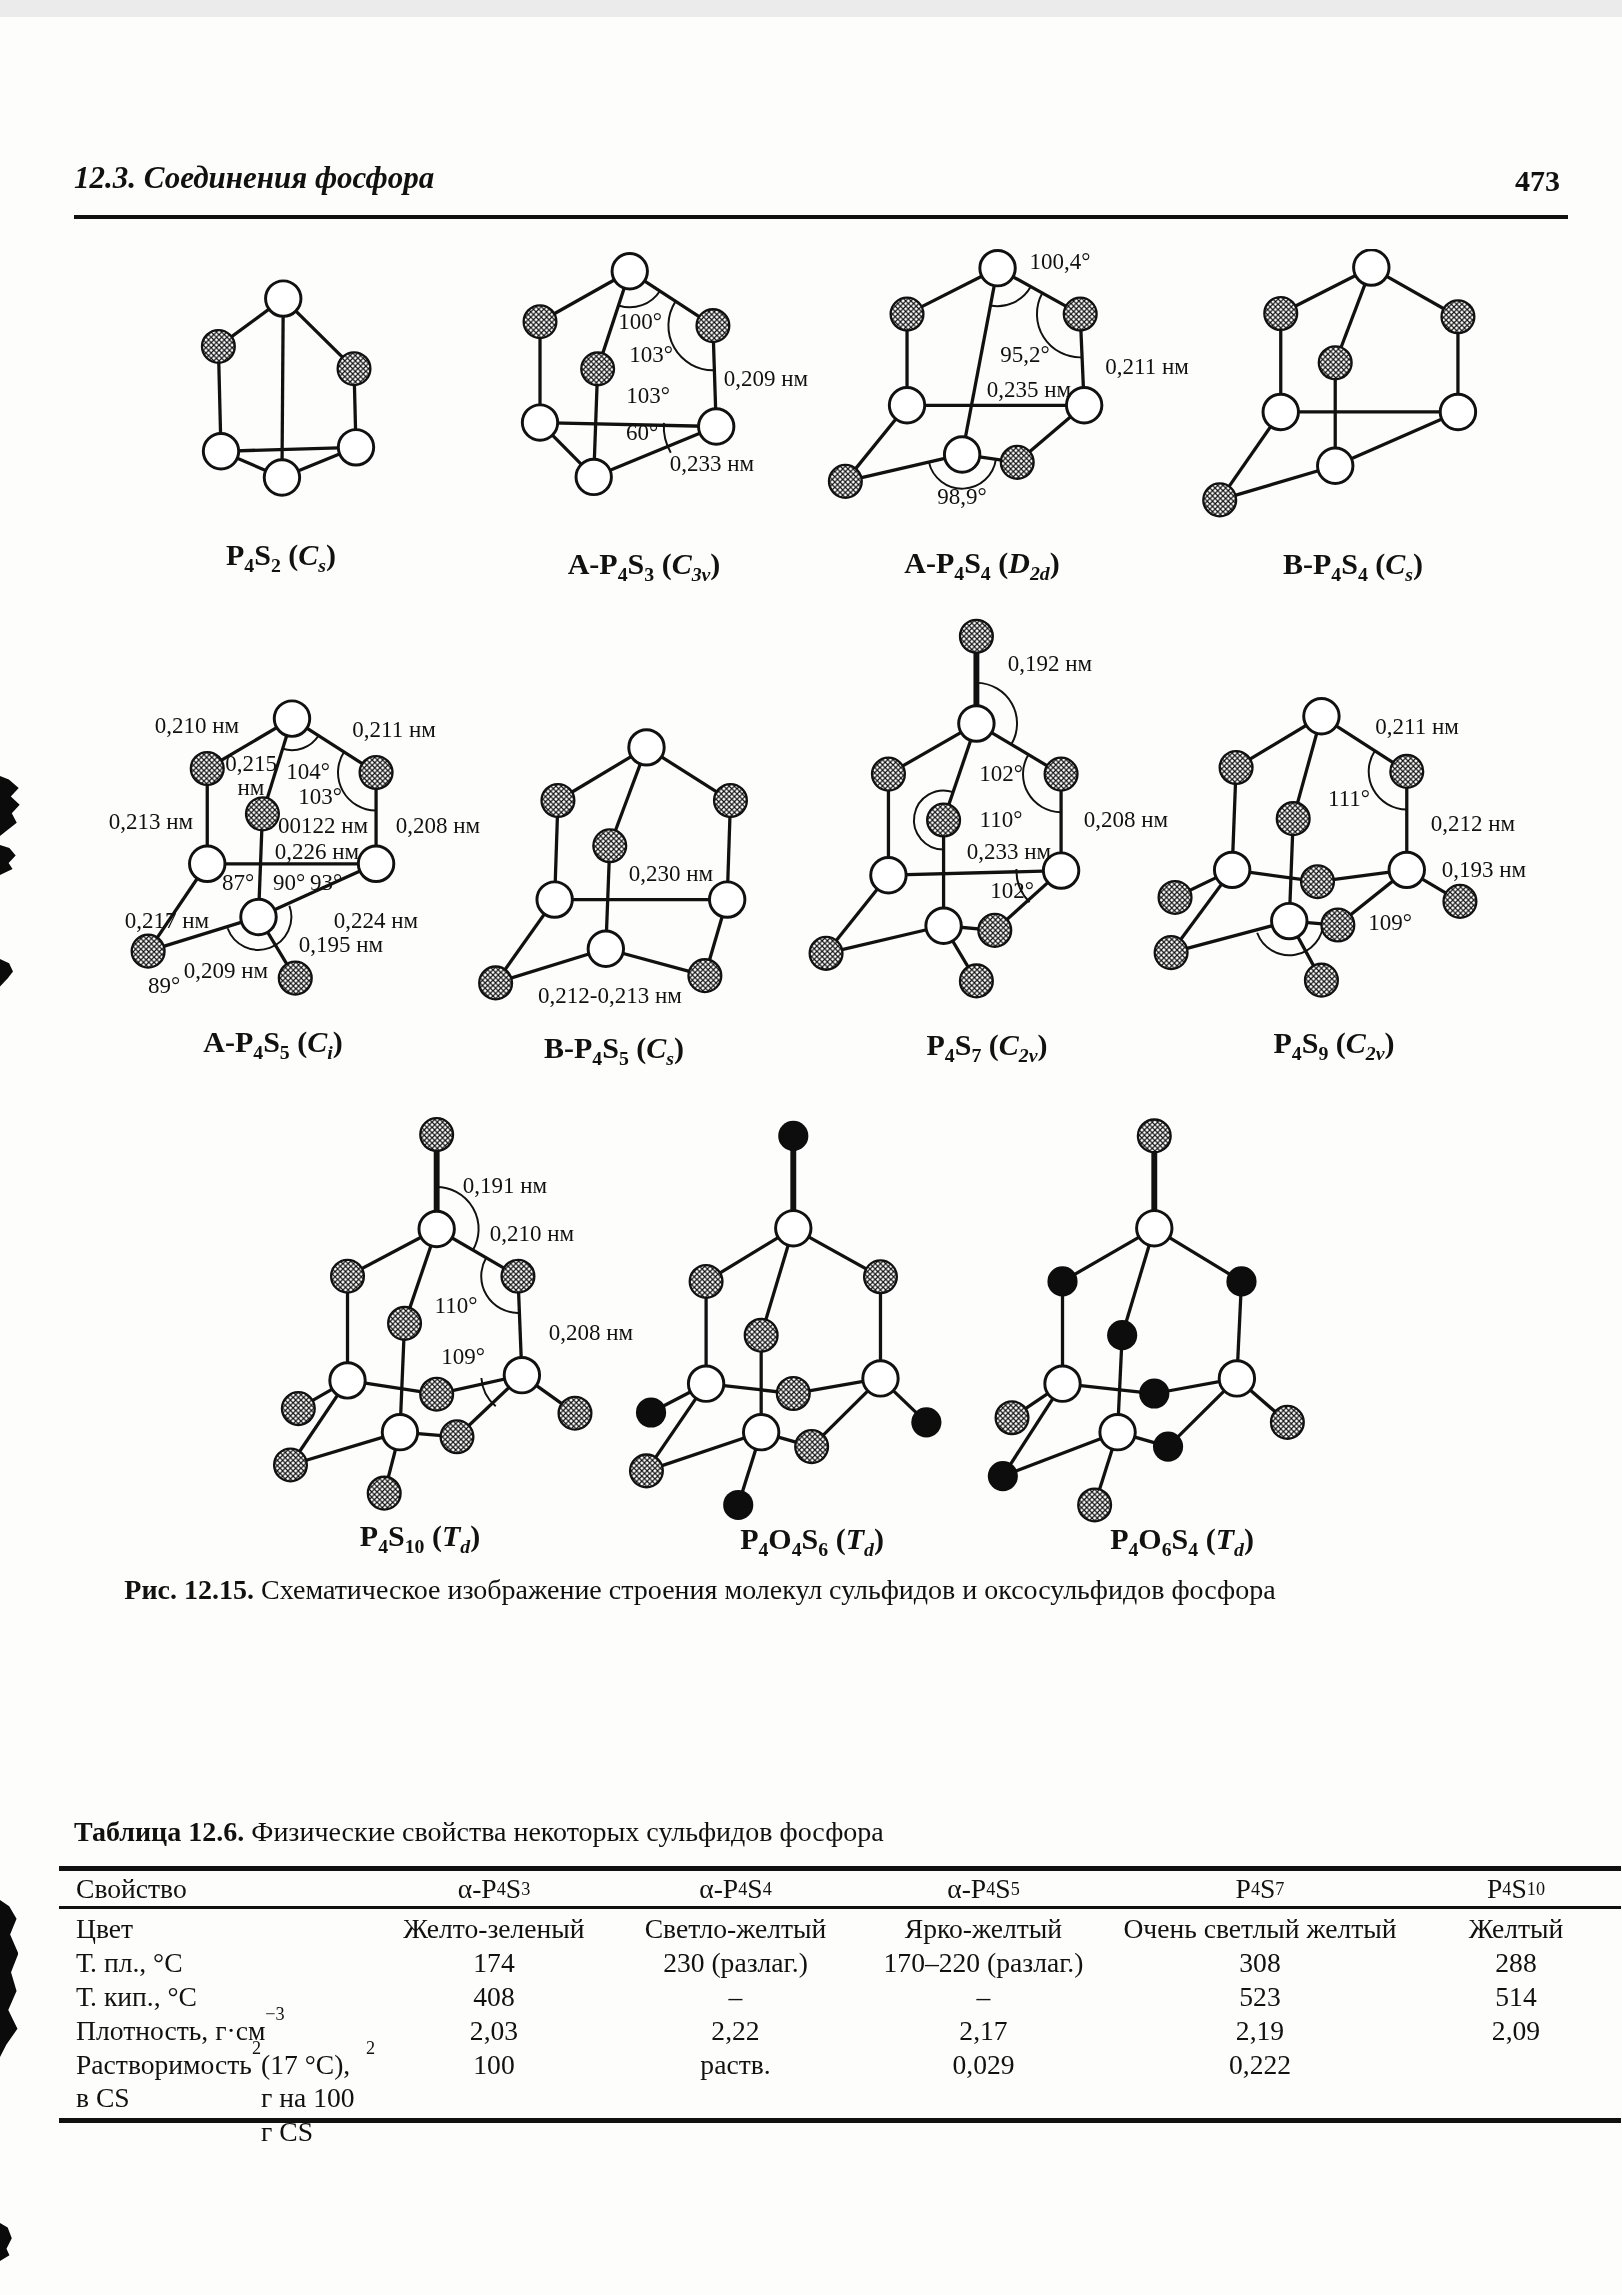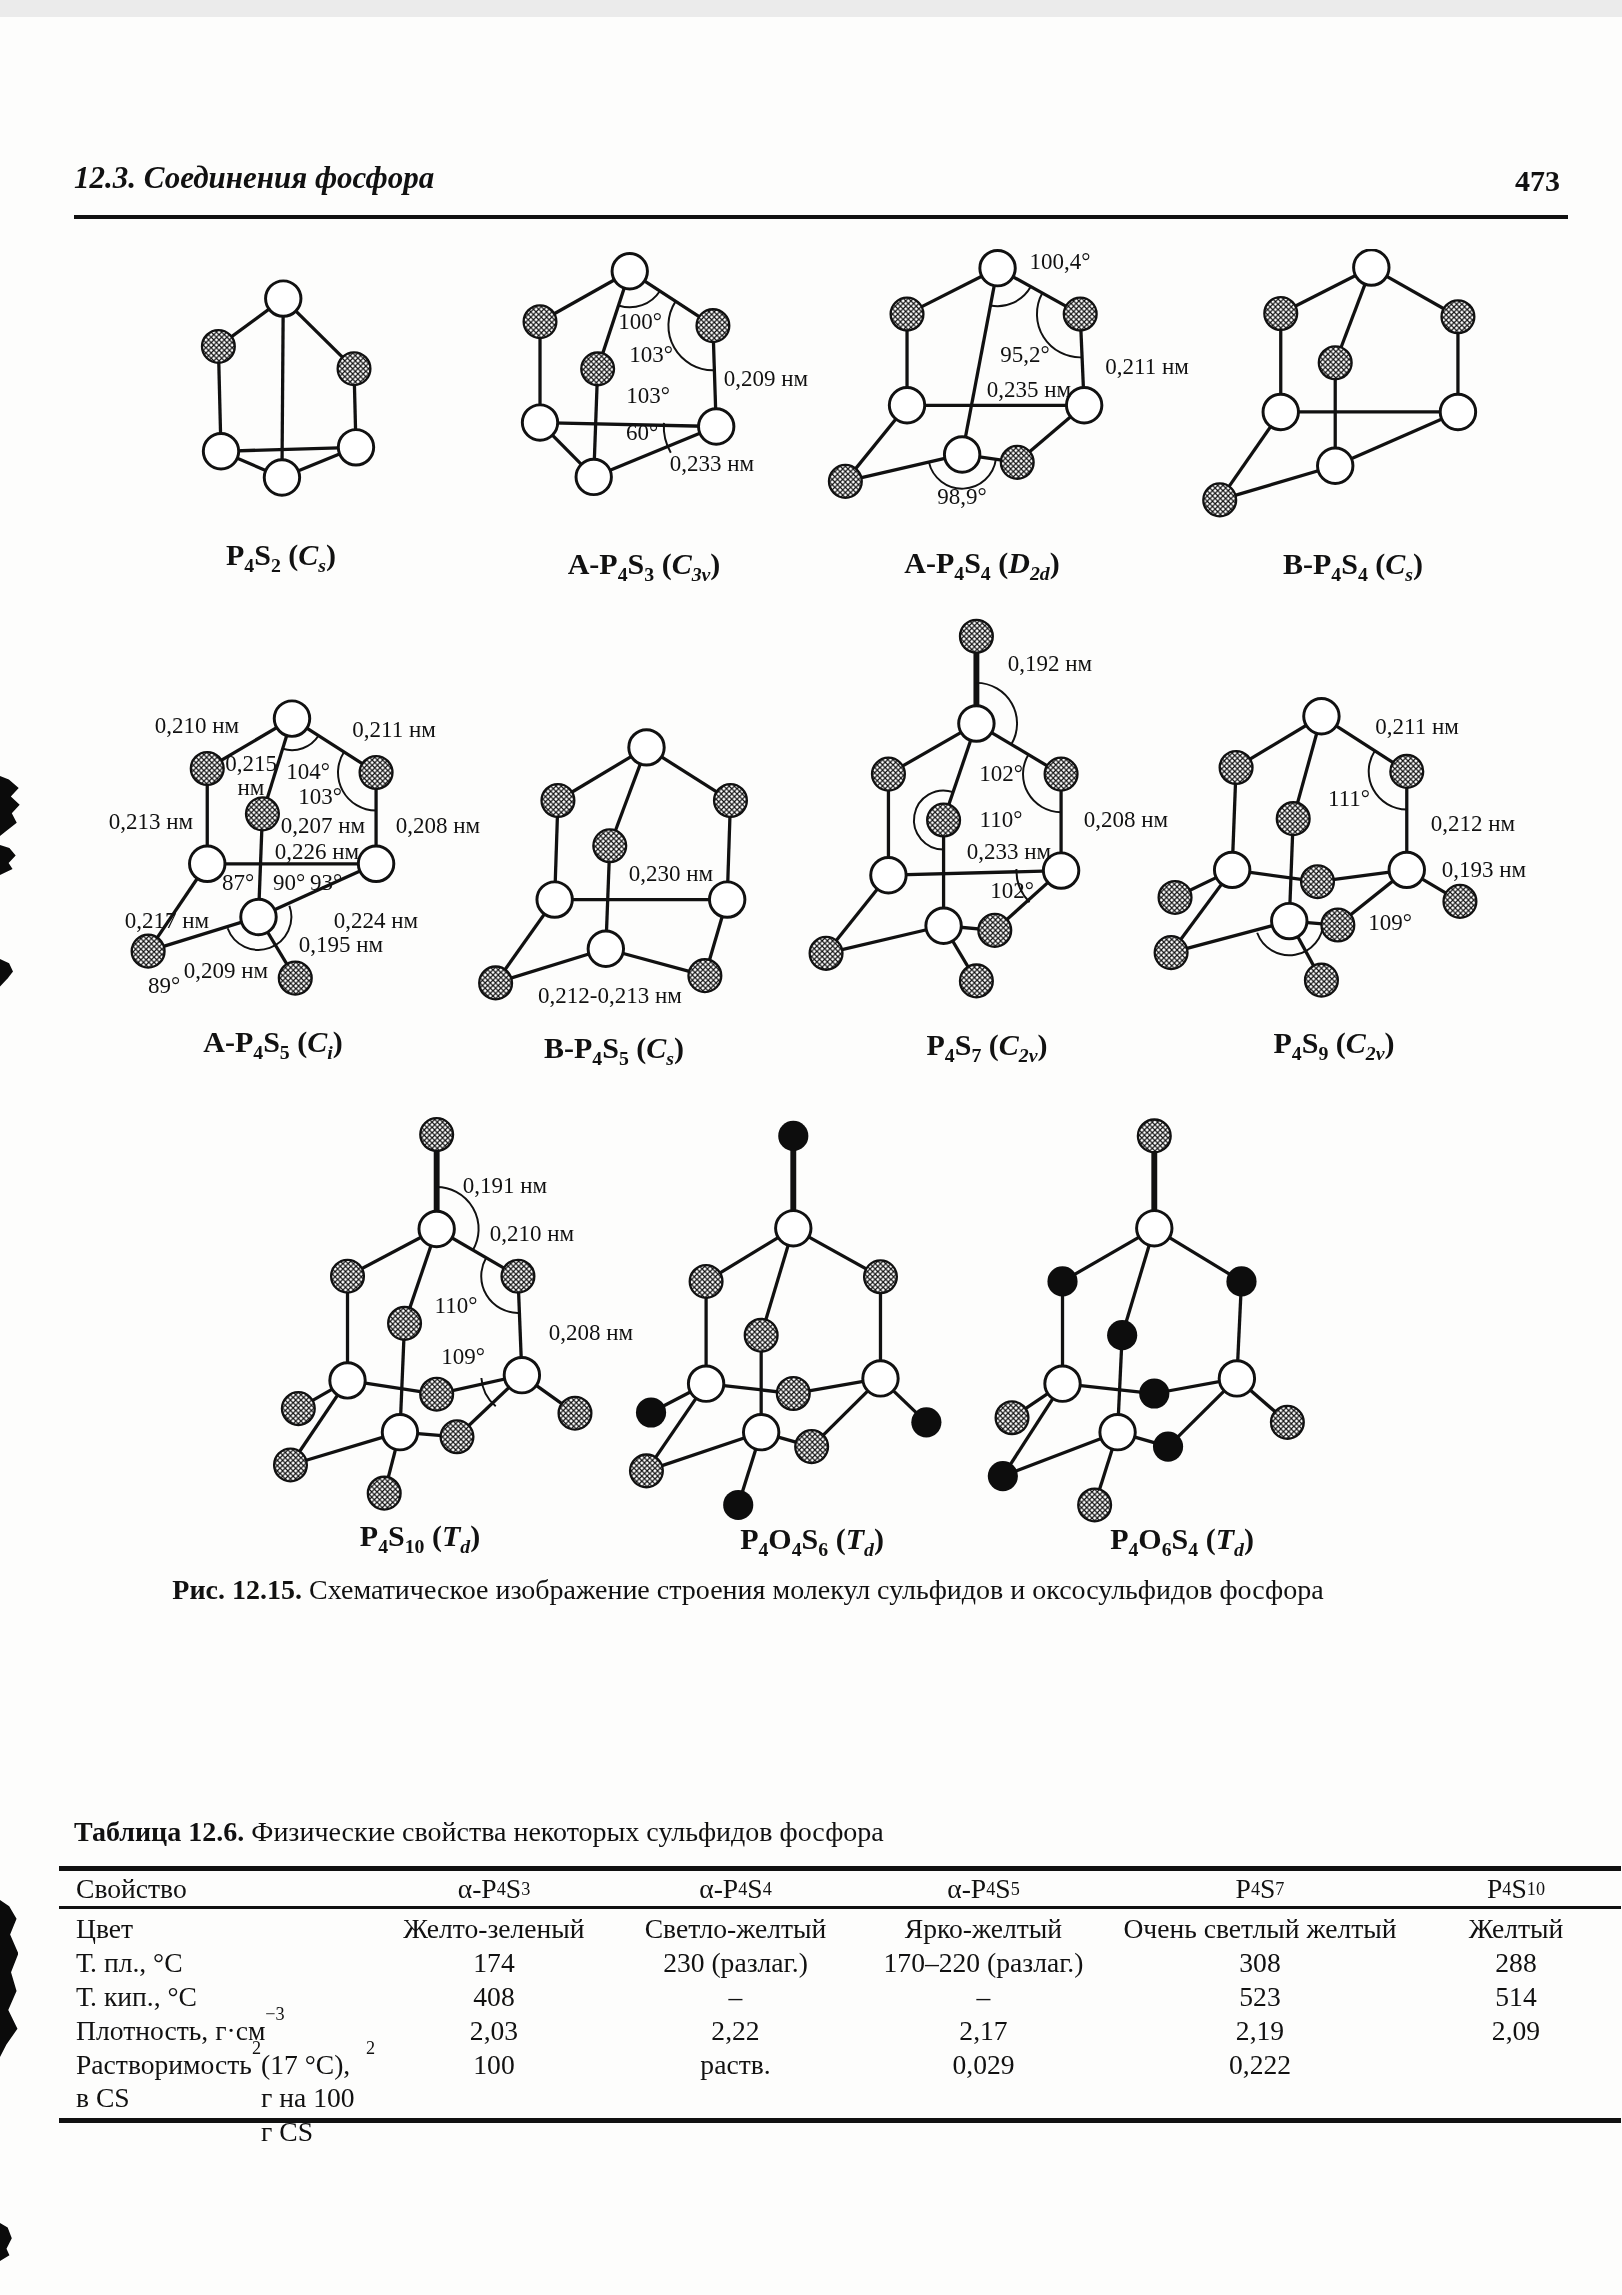--- a/index.html
+++ b/index.html
@@ -9,21 +9,21 @@
   .section-title{position:absolute;left:74px;top:160px;font-style:italic;font-weight:600;font-size:31px;white-space:nowrap;}
   .page-number{position:absolute;left:1515px;top:164px;font-weight:700;font-size:30px;}
   .header-rule{position:absolute;left:74px;top:215px;width:1494px;height:3.9px;background:#111;}
   #figure{position:absolute;left:0;top:0;width:1622px;height:1622px;}
   #figure svg{position:absolute;}
   .mol-label{position:absolute;transform:translate(-50%,-50%);font-size:30px;font-weight:700;white-space:nowrap;}
   .ann{position:absolute;transform:translate(-50%,-50%);font-size:23px;white-space:nowrap;line-height:1.05;}
   .ann.wrap{white-space:normal;text-align:center;}
   sub{font-size:66%;line-height:0;}
   sup{font-size:66%;line-height:0;}
-  .fig-caption{position:absolute;left:0;top:1574px;width:1400px;text-align:center;font-size:28px;margin-left:48px;}
+  .fig-caption{position:absolute;left:0;top:1574px;width:1400px;text-align:center;font-size:28px;}
   .cap-b{font-weight:700;}
   .tbl-caption{position:absolute;left:74px;top:1816px;font-size:28px;white-space:nowrap;}
   .tbl{position:absolute;left:59px;top:1866px;width:1562px;
        border-top:5.2px solid #111;border-bottom:5.2px solid #111;
        display:grid;grid-template-columns:316px 238px 245px 251px 302px 210px;
        grid-template-rows:38px 34px 34px 34px 34px 73px;
        font-size:27.6px;line-height:1.2;}
   .th{display:flex;align-items:center;justify-content:center;border-bottom:3.9px solid #111;}
   .td{display:flex;align-items:flex-start;justify-content:center;padding-top:3.3px;}
   .left{justify-content:flex-start;padding-left:17px;}
@@ -170,21 +170,21 @@
         <circle cx="55" cy="399" r="25" fill="url(#xh)" stroke="#111" stroke-width="3.5"></circle>
         <circle cx="279" cy="440" r="25" fill="url(#xh)" stroke="#111" stroke-width="3.5"></circle>
       </svg>
       <div class="mol-label" style="left: 273px; top: 1042px;"><span>A-P</span><sub>4</sub><span>S</span><sub>5</sub><span> (</span><span style="font-style: italic;">C</span><sub style="font-style: italic;">i</sub><span>)</span></div>
       <div class="ann" style="left: 197px; top: 726px;">0,210 нм</div>
       <div class="ann" style="left: 394px; top: 730px;">0,211 нм</div>
       <div class="ann wrap" style="left: 251px; top: 776px; width: 75px;">0,215 нм</div>
       <div class="ann" style="left: 308px; top: 772px;">104°</div>
       <div class="ann" style="left: 320px; top: 797px;">103°</div>
       <div class="ann" style="left: 151px; top: 822px;">0,213 нм</div>
-      <div class="ann" style="left: 323px; top: 826px;">0,207 нм</div>
+      <div class="ann" style="left: 323px; top: 826px;">00122 нм</div>
       <div class="ann" style="left: 317px; top: 852px;">0,226 нм</div>
       <div class="ann" style="left: 438px; top: 826px;">0,208 нм</div>
       <div class="ann" style="left: 238px; top: 883px;">87°</div>
       <div class="ann" style="left: 289px; top: 883px;">90°</div>
       <div class="ann" style="left: 326px; top: 883px;">93°</div>
       <div class="ann" style="left: 167px; top: 921px;">0,217 нм</div>
       <div class="ann" style="left: 376px; top: 921px;">0,224 нм</div>
       <div class="ann" style="left: 341px; top: 945px;">0,195 нм</div>
       <div class="ann" style="left: 226px; top: 971px;">0,209 нм</div>
       <div class="ann" style="left: 164px; top: 986px;">89°</div>

